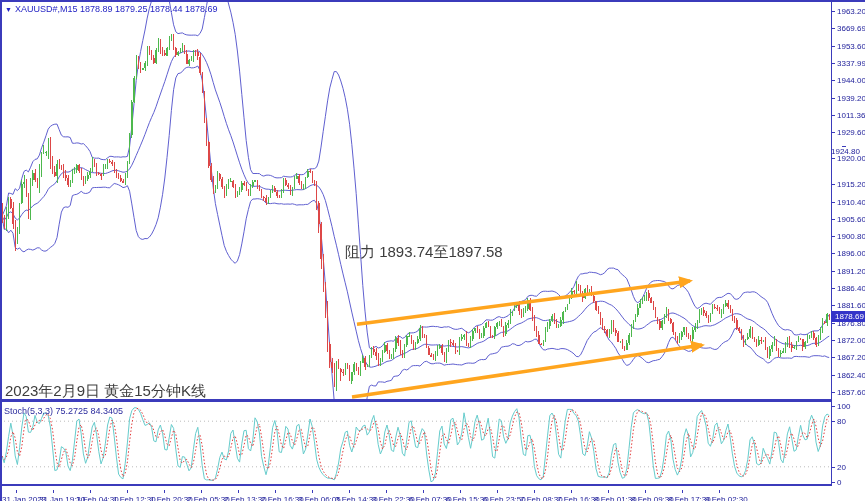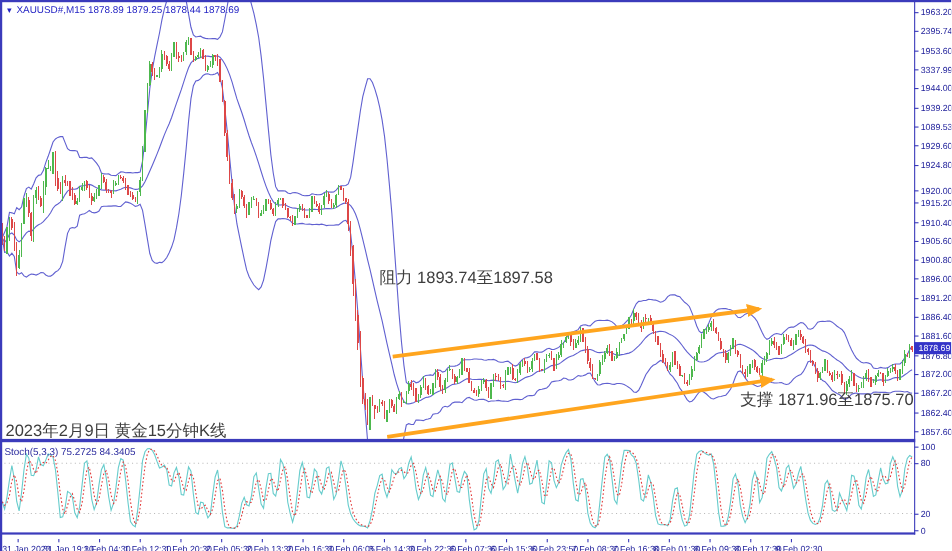--- a/index.html
+++ b/index.html
@@ -55,69 +55,68 @@
       <line x1="0" x2="832" y1="61.8" y2="61.8" stroke="#bbbbbb" stroke-width="1" stroke-dasharray="1,3"></line>
       <polyline points="2.0,51.1 4.2,57.8 6.4,46.7 8.6,31.4 10.8,18.2 13.0,30.2 15.2,50.9 17.4,59.5 19.6,42.8 21.8,22.1 24.0,7.8 26.2,11.5 28.4,27.1 30.6,27.4 32.8,21.9 35.0,10.4 37.2,17.3 39.4,18.5 41.6,13.3 43.8,7.8 46.0,8.7 48.2,10.5 50.4,22.0 52.6,43.0 54.8,65.5 57.0,64.9 59.2,56.6 61.4,41.7 63.6,43.2 65.8,46.8 68.0,61.1 70.2,65.6 72.4,55.7 74.6,36.0 76.8,16.1 79.0,14.0 81.2,28.9 83.4,48.9 85.6,58.3 87.8,52.0 90.0,35.6 92.2,22.0 94.4,17.3 96.6,29.7 98.8,46.6 101.0,58.9 103.2,52.7 105.4,38.3 107.6,20.0 109.8,12.0 112.0,13.3 114.2,31.4 116.4,52.1 118.6,69.1 120.8,72.4 123.0,73.9 125.2,58.5 127.4,37.9 129.6,13.7 131.8,5.7 134.0,2.9 136.2,2.7 138.4,4.4 140.6,8.4 142.8,14.7 145.0,20.4 147.2,19.5 149.4,17.8 151.6,22.3 153.8,35.9 156.0,36.8 158.2,24.9 160.4,20.0 162.6,28.2 164.8,44.5 167.0,45.0 169.2,32.8 171.4,19.5 173.6,23.3 175.8,44.3 178.0,61.0 180.2,62.3 182.4,51.6 184.6,52.0 186.8,59.2 189.0,65.8 191.2,62.8 193.4,44.5 195.6,28.6 197.8,22.3 200.0,38.9 202.2,60.6 204.4,73.8 206.6,74.9 208.8,74.8 211.0,75.2 213.2,75.3 215.4,73.2 217.6,63.9 219.8,52.4 222.0,47.1 224.2,53.9 226.4,54.9 228.6,45.9 230.8,28.4 233.0,25.0 235.2,39.2 237.4,53.3 239.6,57.1 241.8,38.7 244.0,25.7 246.2,25.3 248.4,43.6 250.6,46.0 252.8,35.0 255.0,12.8 257.2,16.5 259.4,28.0 261.6,51.6 263.8,61.7 266.0,69.7 268.2,61.0 270.4,42.3 272.6,22.7 274.8,15.5 277.0,25.7 279.2,46.8 281.4,47.5 283.6,36.3 285.8,21.4 288.0,24.1 290.2,40.5 292.4,44.1 294.6,36.0 296.8,20.8 299.0,19.4 301.2,32.8 303.4,49.0 305.6,44.2 307.8,30.0 310.0,14.0 312.2,21.4 314.4,36.6 316.6,54.2 318.8,62.1 321.0,66.8 323.2,69.7 325.4,71.9 327.6,73.1 329.8,73.3 332.0,73.6 334.2,74.9 336.4,68.3 338.6,58.0 340.8,43.3 343.0,36.3 345.2,27.3 347.4,26.1 349.6,40.4 351.8,47.0 354.0,39.3 356.2,22.0 358.4,25.3 360.6,25.7 362.8,21.2 365.0,20.1 367.2,30.1 369.4,26.9 371.6,16.1 373.8,10.4 376.0,22.5 378.2,39.5 380.4,49.0 382.6,43.8 384.8,27.0 387.0,20.0 389.2,29.9 391.4,45.2 393.6,46.5 395.8,32.1 398.0,22.2 400.2,30.1 402.4,48.2 404.6,51.1 406.8,34.5 409.0,17.4 411.2,15.8 413.4,29.4 415.6,41.8 417.8,42.6 420.0,30.4 422.2,23.6 424.4,26.4 426.6,49.0 428.8,64.9 431.0,76.8 433.2,75.5 435.4,68.2 437.6,46.7 439.8,25.8 442.0,21.1 444.2,39.0 446.4,43.5 448.6,32.1 450.8,14.7 453.0,13.2 455.2,23.1 457.4,40.0 459.6,36.5 461.8,27.8 464.0,7.8 466.2,19.7 468.4,32.4 470.6,43.3 472.8,31.4 475.0,16.5 477.2,10.1 479.4,19.3 481.6,35.2 483.8,34.1 486.0,23.2 488.2,13.2 490.4,30.4 492.6,51.7 494.8,53.1 497.0,34.4 499.2,14.0 501.4,15.7 503.6,31.7 505.8,38.3 508.0,33.6 510.2,17.9 512.4,11.1 514.6,6.5 516.8,3.7 519.0,12.6 521.2,34.4 523.4,49.4 525.6,50.6 527.8,30.7 530.0,30.2 532.2,40.1 534.4,61.5 536.6,70.5 538.8,73.7 541.0,74.8 543.2,71.6 545.4,51.1 547.6,30.2 549.8,10.7 552.0,8.0 554.2,12.3 556.4,30.6 558.6,49.3 560.8,53.1 563.0,34.8 565.2,16.2 567.4,4.4 569.6,4.4 571.8,4.5 574.0,8.5 576.2,10.5 578.4,16.2 580.6,30.9 582.8,48.9 585.0,50.6 587.2,41.2 589.4,26.7 591.6,33.2 593.8,46.3 596.0,63.8 598.2,71.3 600.4,72.0 602.6,72.1 604.8,71.8 607.0,72.9 609.2,67.4 611.4,50.4 613.6,39.5 615.8,38.4 618.0,57.2 620.2,67.6 622.4,73.3 624.6,72.3 626.8,63.6 629.0,43.4 631.2,22.6 633.4,7.9 635.6,5.5 637.8,4.6 640.0,6.5 642.2,8.0 644.4,8.7 646.6,7.8 648.8,17.0 651.0,37.4 653.2,60.3 655.4,73.4 657.6,73.3 659.8,72.7 662.0,65.2 664.2,50.9 666.4,30.3 668.6,26.0 670.8,34.3 673.0,54.2 675.2,64.5 677.4,70.1 679.6,65.1 681.8,53.6 684.0,31.2 686.2,23.7 688.4,30.1 690.6,51.9 692.8,47.4 695.0,33.3 697.2,11.5 699.4,8.0 701.6,5.5 703.8,12.0 706.0,20.4 708.2,38.2 710.4,41.3 712.6,34.6 714.8,20.6 717.0,17.9 719.2,28.1 721.4,38.8 723.6,35.3 725.8,25.7 728.0,19.0 730.2,32.6 732.4,48.8 734.6,61.5 736.8,68.1 739.0,70.8 741.2,71.8 743.4,70.8 745.6,65.5 747.8,54.3 750.0,34.9 752.2,31.8 754.4,39.0 756.6,58.5 758.8,59.9 761.0,58.3 763.2,43.3 765.4,48.8 767.6,53.6 769.8,59.1 772.0,46.1 774.2,27.1 776.4,27.9 778.6,37.5 780.8,54.3 783.0,57.8 785.2,45.7 787.4,28.9 789.6,21.8 791.8,33.6 794.0,46.3 796.2,44.9 798.4,31.6 800.6,20.3 802.8,30.2 805.0,34.8 807.2,34.1 809.4,16.6 811.6,10.2 813.8,15.7 816.0,37.1 818.2,46.5 820.4,40.6 822.6,20.9 824.8,11.8 827.0,9.0 829.2,10.5" fill="none" stroke="#66cccc" stroke-width="1"></polyline>
       <polyline points="2.0,51.1 4.2,54.4 6.4,51.9 8.6,45.3 10.8,32.1 13.0,26.6 15.2,33.1 17.4,46.9 19.6,51.1 21.8,41.5 24.0,24.3 26.2,13.8 28.4,15.5 30.6,22.0 32.8,25.5 35.0,19.9 37.2,16.6 39.4,15.4 41.6,16.4 43.8,13.2 46.0,9.9 48.2,9.0 50.4,13.7 52.6,25.2 54.8,43.5 57.0,57.8 59.2,62.3 61.4,54.4 63.6,47.2 65.8,43.9 68.0,50.4 70.2,57.9 72.4,60.8 74.6,52.4 76.8,35.9 79.0,22.0 81.2,19.7 83.4,30.6 85.6,45.4 87.8,53.1 90.0,48.7 92.2,36.5 94.4,25.0 96.6,23.0 98.8,31.2 101.0,45.0 103.2,52.7 105.4,50.0 107.6,37.0 109.8,23.4 112.0,15.1 114.2,18.9 116.4,32.3 118.6,50.9 120.8,64.5 123.0,71.8 125.2,68.3 127.4,56.8 129.6,36.7 131.8,19.1 134.0,7.4 136.2,3.8 138.4,3.3 140.6,5.2 142.8,9.2 145.0,14.5 147.2,18.2 149.4,19.3 151.6,19.9 153.8,25.3 156.0,31.7 158.2,32.6 160.4,27.2 162.6,24.4 164.8,30.9 167.0,39.2 169.2,40.8 171.4,32.4 173.6,25.2 175.8,29.0 178.0,42.9 180.2,55.9 182.4,58.3 184.6,55.3 186.8,54.3 189.0,59.0 191.2,62.6 193.4,57.7 195.6,45.3 197.8,31.8 200.0,29.9 202.2,40.6 204.4,57.7 206.6,69.7 208.8,74.5 211.0,74.9 213.2,75.1 215.4,74.6 217.6,70.8 219.8,63.2 222.0,54.5 224.2,51.1 226.4,51.9 228.6,51.6 230.8,43.0 233.0,33.1 235.2,30.9 237.4,39.2 239.6,49.9 241.8,49.7 244.0,40.5 246.2,29.9 248.4,31.5 250.6,38.3 252.8,41.5 255.0,31.3 257.2,21.5 259.4,19.1 261.6,32.0 263.8,47.1 266.0,61.0 268.2,64.1 270.4,57.7 272.6,42.0 274.8,26.9 277.0,21.3 279.2,29.3 281.4,40.0 283.6,43.5 285.8,35.1 288.0,27.3 290.2,28.7 292.4,36.2 294.6,40.2 296.8,33.6 299.0,25.4 301.2,24.3 303.4,33.7 305.6,42.0 307.8,41.1 310.0,29.4 312.2,21.8 314.4,24.0 316.6,37.4 318.8,51.0 321.0,61.0 323.2,66.2 325.4,69.4 327.6,71.5 329.8,72.8 332.0,73.3 334.2,73.9 336.4,72.3 338.6,67.1 340.8,56.5 343.0,45.9 345.2,35.7 347.4,29.9 349.6,31.3 351.8,37.8 354.0,42.2 356.2,36.1 358.4,28.8 360.6,24.3 362.8,24.1 365.0,22.3 367.2,23.8 369.4,25.7 371.6,24.4 373.8,17.8 376.0,16.3 378.2,24.2 380.4,37.0 382.6,44.1 384.8,40.0 387.0,30.3 389.2,25.6 391.4,31.7 393.6,40.5 395.8,41.3 398.0,33.6 400.2,28.1 402.4,33.5 404.6,43.1 406.8,44.6 409.0,34.3 411.2,22.5 413.4,20.9 415.6,29.0 417.8,37.9 420.0,38.2 422.2,32.2 424.4,26.8 426.6,33.0 428.8,46.8 431.0,63.5 433.2,72.4 435.4,73.5 437.6,63.5 439.8,46.9 442.0,31.2 444.2,28.6 446.4,34.5 448.6,38.2 450.8,30.1 453.0,20.0 455.2,17.0 457.4,25.5 459.6,33.2 461.8,34.8 464.0,24.0 466.2,18.4 468.4,19.9 470.6,31.8 472.8,35.7 475.0,30.4 477.2,19.3 479.4,15.3 481.6,21.5 483.8,29.5 486.0,30.8 488.2,23.5 490.4,22.3 492.6,31.8 494.8,45.1 497.0,46.4 499.2,33.9 501.4,21.4 503.6,20.5 505.8,28.6 508.0,34.5 510.2,29.9 512.4,20.9 514.6,11.8 516.8,7.1 519.0,7.6 521.2,16.9 523.4,32.1 525.6,44.8 527.8,43.6 530.0,37.2 532.2,33.7 534.4,43.9 536.6,57.4 538.8,68.6 541.0,73.0 543.2,73.4 545.4,65.8 547.6,51.0 549.8,30.7 552.0,16.3 554.2,10.3 556.4,17.0 558.6,30.7 560.8,44.3 563.0,45.7 565.2,34.7 567.4,18.4 569.6,8.3 571.8,4.4 574.0,5.8 576.2,7.8 578.4,11.8 580.6,19.2 582.8,32.0 585.0,43.5 587.2,46.9 589.4,39.5 591.6,33.7 593.8,35.4 596.0,47.7 598.2,60.4 600.4,69.0 602.6,71.8 604.8,72.0 607.0,72.3 609.2,70.7 611.4,63.6 613.6,52.4 615.8,42.8 618.0,45.0 620.2,54.4 622.4,66.0 624.6,71.1 626.8,69.7 629.0,59.8 631.2,43.2 633.4,24.6 635.6,12.0 637.8,6.0 640.0,5.5 642.2,6.4 644.4,7.7 646.6,8.2 648.8,11.2 651.0,20.7 653.2,38.2 655.4,57.0 657.6,69.0 659.8,73.1 662.0,70.4 664.2,62.9 666.4,48.8 668.6,35.7 670.8,30.2 673.0,38.2 675.2,51.0 677.4,62.9 679.6,66.6 681.8,62.9 684.0,50.0 686.2,36.2 688.4,28.4 690.6,35.2 692.8,43.1 695.0,44.2 697.2,30.7 699.4,17.6 701.6,8.4 703.8,8.5 706.0,12.6 708.2,23.5 710.4,33.3 712.6,38.0 714.8,32.2 717.0,24.4 719.2,22.2 721.4,28.3 723.6,34.1 725.8,33.3 728.0,26.7 730.2,25.7 732.4,33.4 734.6,47.6 736.8,59.5 739.0,66.8 741.2,70.2 743.4,71.1 745.6,69.4 747.8,63.5 750.0,51.6 752.2,40.3 754.4,35.2 756.6,43.1 758.8,52.5 761.0,58.9 763.2,53.8 765.4,50.1 767.6,48.6 769.8,53.8 772.0,53.0 774.2,44.1 776.4,33.7 778.6,30.9 780.8,39.9 783.0,49.9 785.2,52.6 787.4,44.1 789.6,32.1 791.8,28.1 794.0,33.9 796.2,41.6 798.4,40.9 800.6,32.3 802.8,27.4 805.0,28.4 807.2,33.0 809.4,28.5 811.6,20.3 813.8,14.2 816.0,21.0 818.2,33.1 820.4,41.4 822.6,36.0 824.8,24.4 827.0,13.9 829.2,10.4" fill="none" stroke="#e23b3b" stroke-width="1" stroke-dasharray="1.5,2"></polyline>
     </svg>
 
   <div class="chart-title">
     <span class="tri">▼</span><span>XAUUSD#,M15  1878.89 1879.25 1878.44 1878.69</span>
   </div>
 
   <div id="anno-res" class="anno">阻力 1893.74至1897.58</div>
-  <div id="anno-sup" class="anno">支撑 1871.96至1875.70</div>
   <div id="anno-cap" class="anno">2023年2月9日 黄金15分钟K线</div>
 
   <div class="stoch-label">Stoch(5,3,3) 75.2725 84.3405</div>
 
   <div id="sep-main" class="sep"></div>
   <div id="sep-time" class="sep"></div>
   <div id="axis-vline"></div>
   <div id="border-top"></div>
   <div id="border-left"></div>
 
   <div id="right-axis">
       <div class="pa-label" style="top: 7px;">
         <span class="pa-tick"></span>
         <span class="pa-txt">1963.20</span>
       </div>
       <div class="pa-label" style="top: 24.3182px;">
         <span class="pa-tick"></span>
-        <span class="pa-txt">2395.74</span>
+        <span class="pa-txt">3669.69</span>
       </div>
       <div class="pa-label" style="top: 41.6364px;">
         <span class="pa-tick"></span>
         <span class="pa-txt">1953.60</span>
       </div>
       <div class="pa-label" style="top: 58.9545px;">
         <span class="pa-tick"></span>
         <span class="pa-txt">3337.99</span>
       </div>
       <div class="pa-label" style="top: 76.2727px;">
         <span class="pa-tick"></span>
         <span class="pa-txt">1944.00</span>
       </div>
       <div class="pa-label" style="top: 93.5909px;">
         <span class="pa-tick"></span>
         <span class="pa-txt">1939.20</span>
       </div>
       <div class="pa-label" style="top: 110.909px;">
         <span class="pa-tick"></span>
-        <span class="pa-txt">1089.53</span>
+        <span class="pa-txt">1011.36</span>
       </div>
       <div class="pa-label" style="top: 128.227px;">
         <span class="pa-tick"></span>
         <span class="pa-txt">1929.60</span>
       </div>
-      <div class="pa-label" style="top: 145.545px;">
+      <div class="pa-label" style="top: 145.545px; flex-direction: column;">
         <span class="pa-tick"></span>
         <span class="pa-txt">1924.80</span>
       </div>
-      <div class="pa-label" style="top: 169px;">
+      <div class="pa-label" style="top: 154px;">
         <span class="pa-tick"></span>
         <span class="pa-txt">1920.00</span>
       </div>
       <div class="pa-label" style="top: 180.182px;">
         <span class="pa-tick"></span>
         <span class="pa-txt">1915.20</span>
       </div>
       <div class="pa-label" style="top: 197.5px;">
         <span class="pa-tick"></span>
         <span class="pa-txt">1910.40</span>

